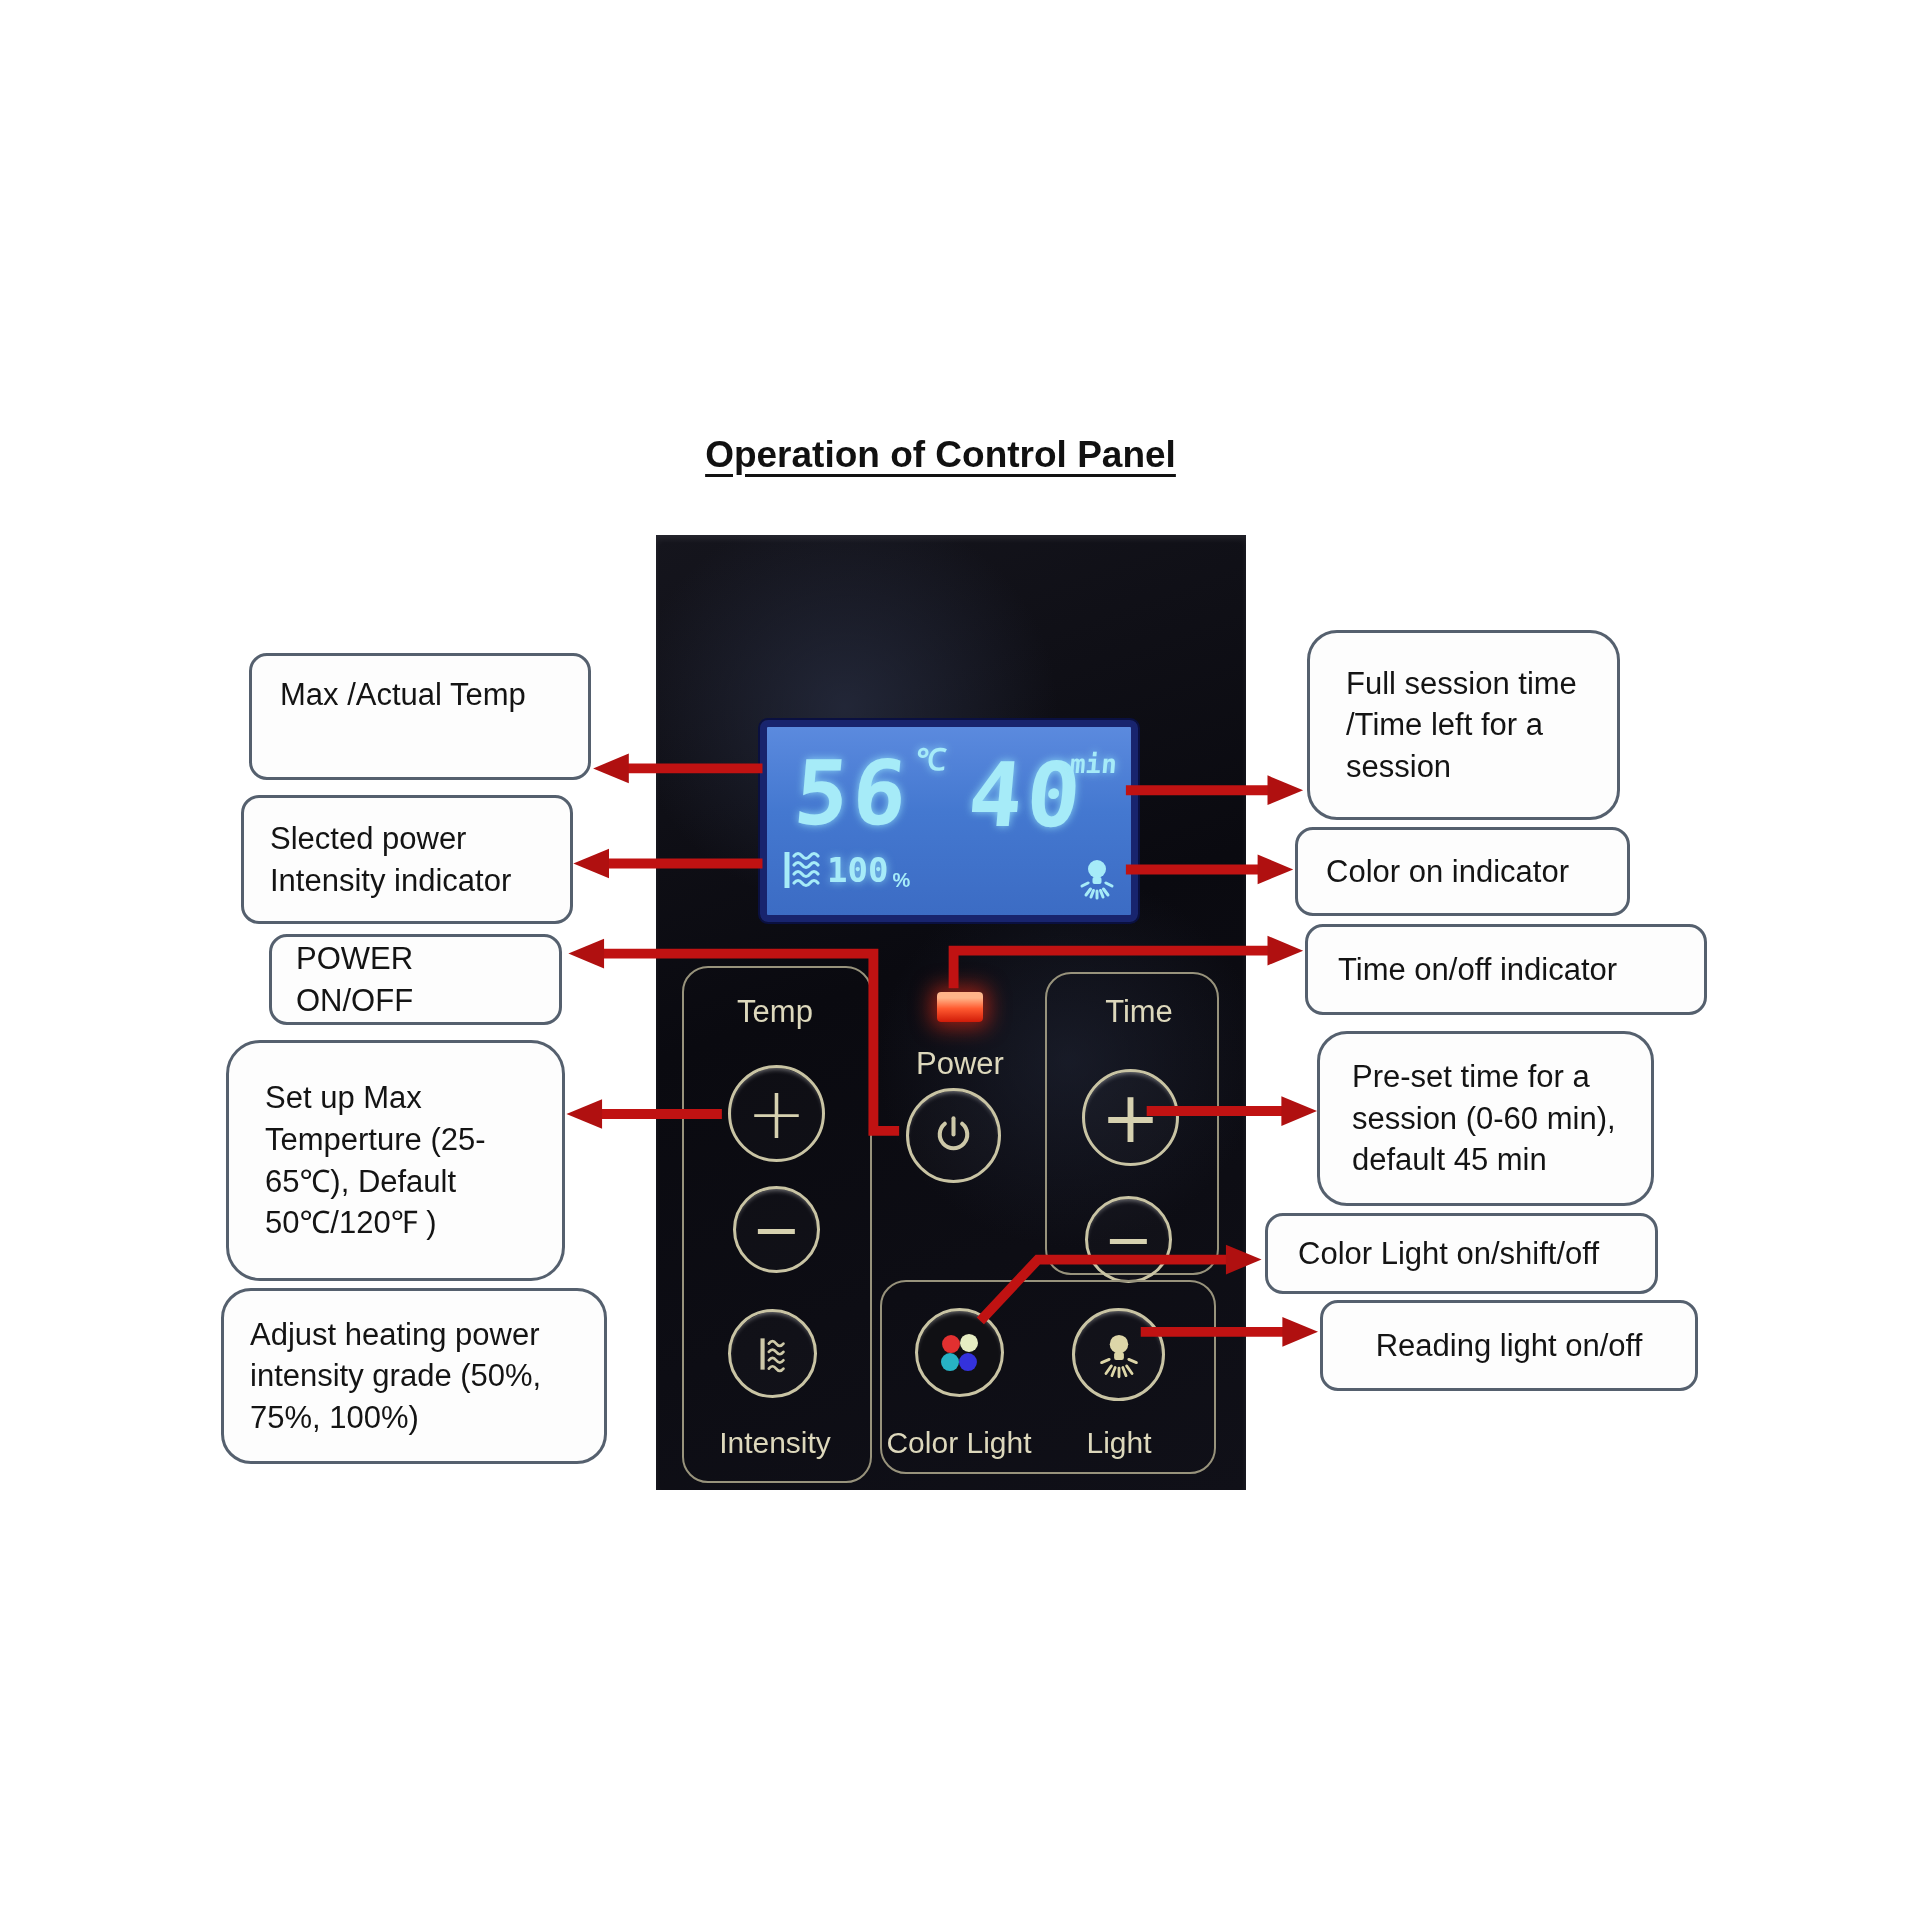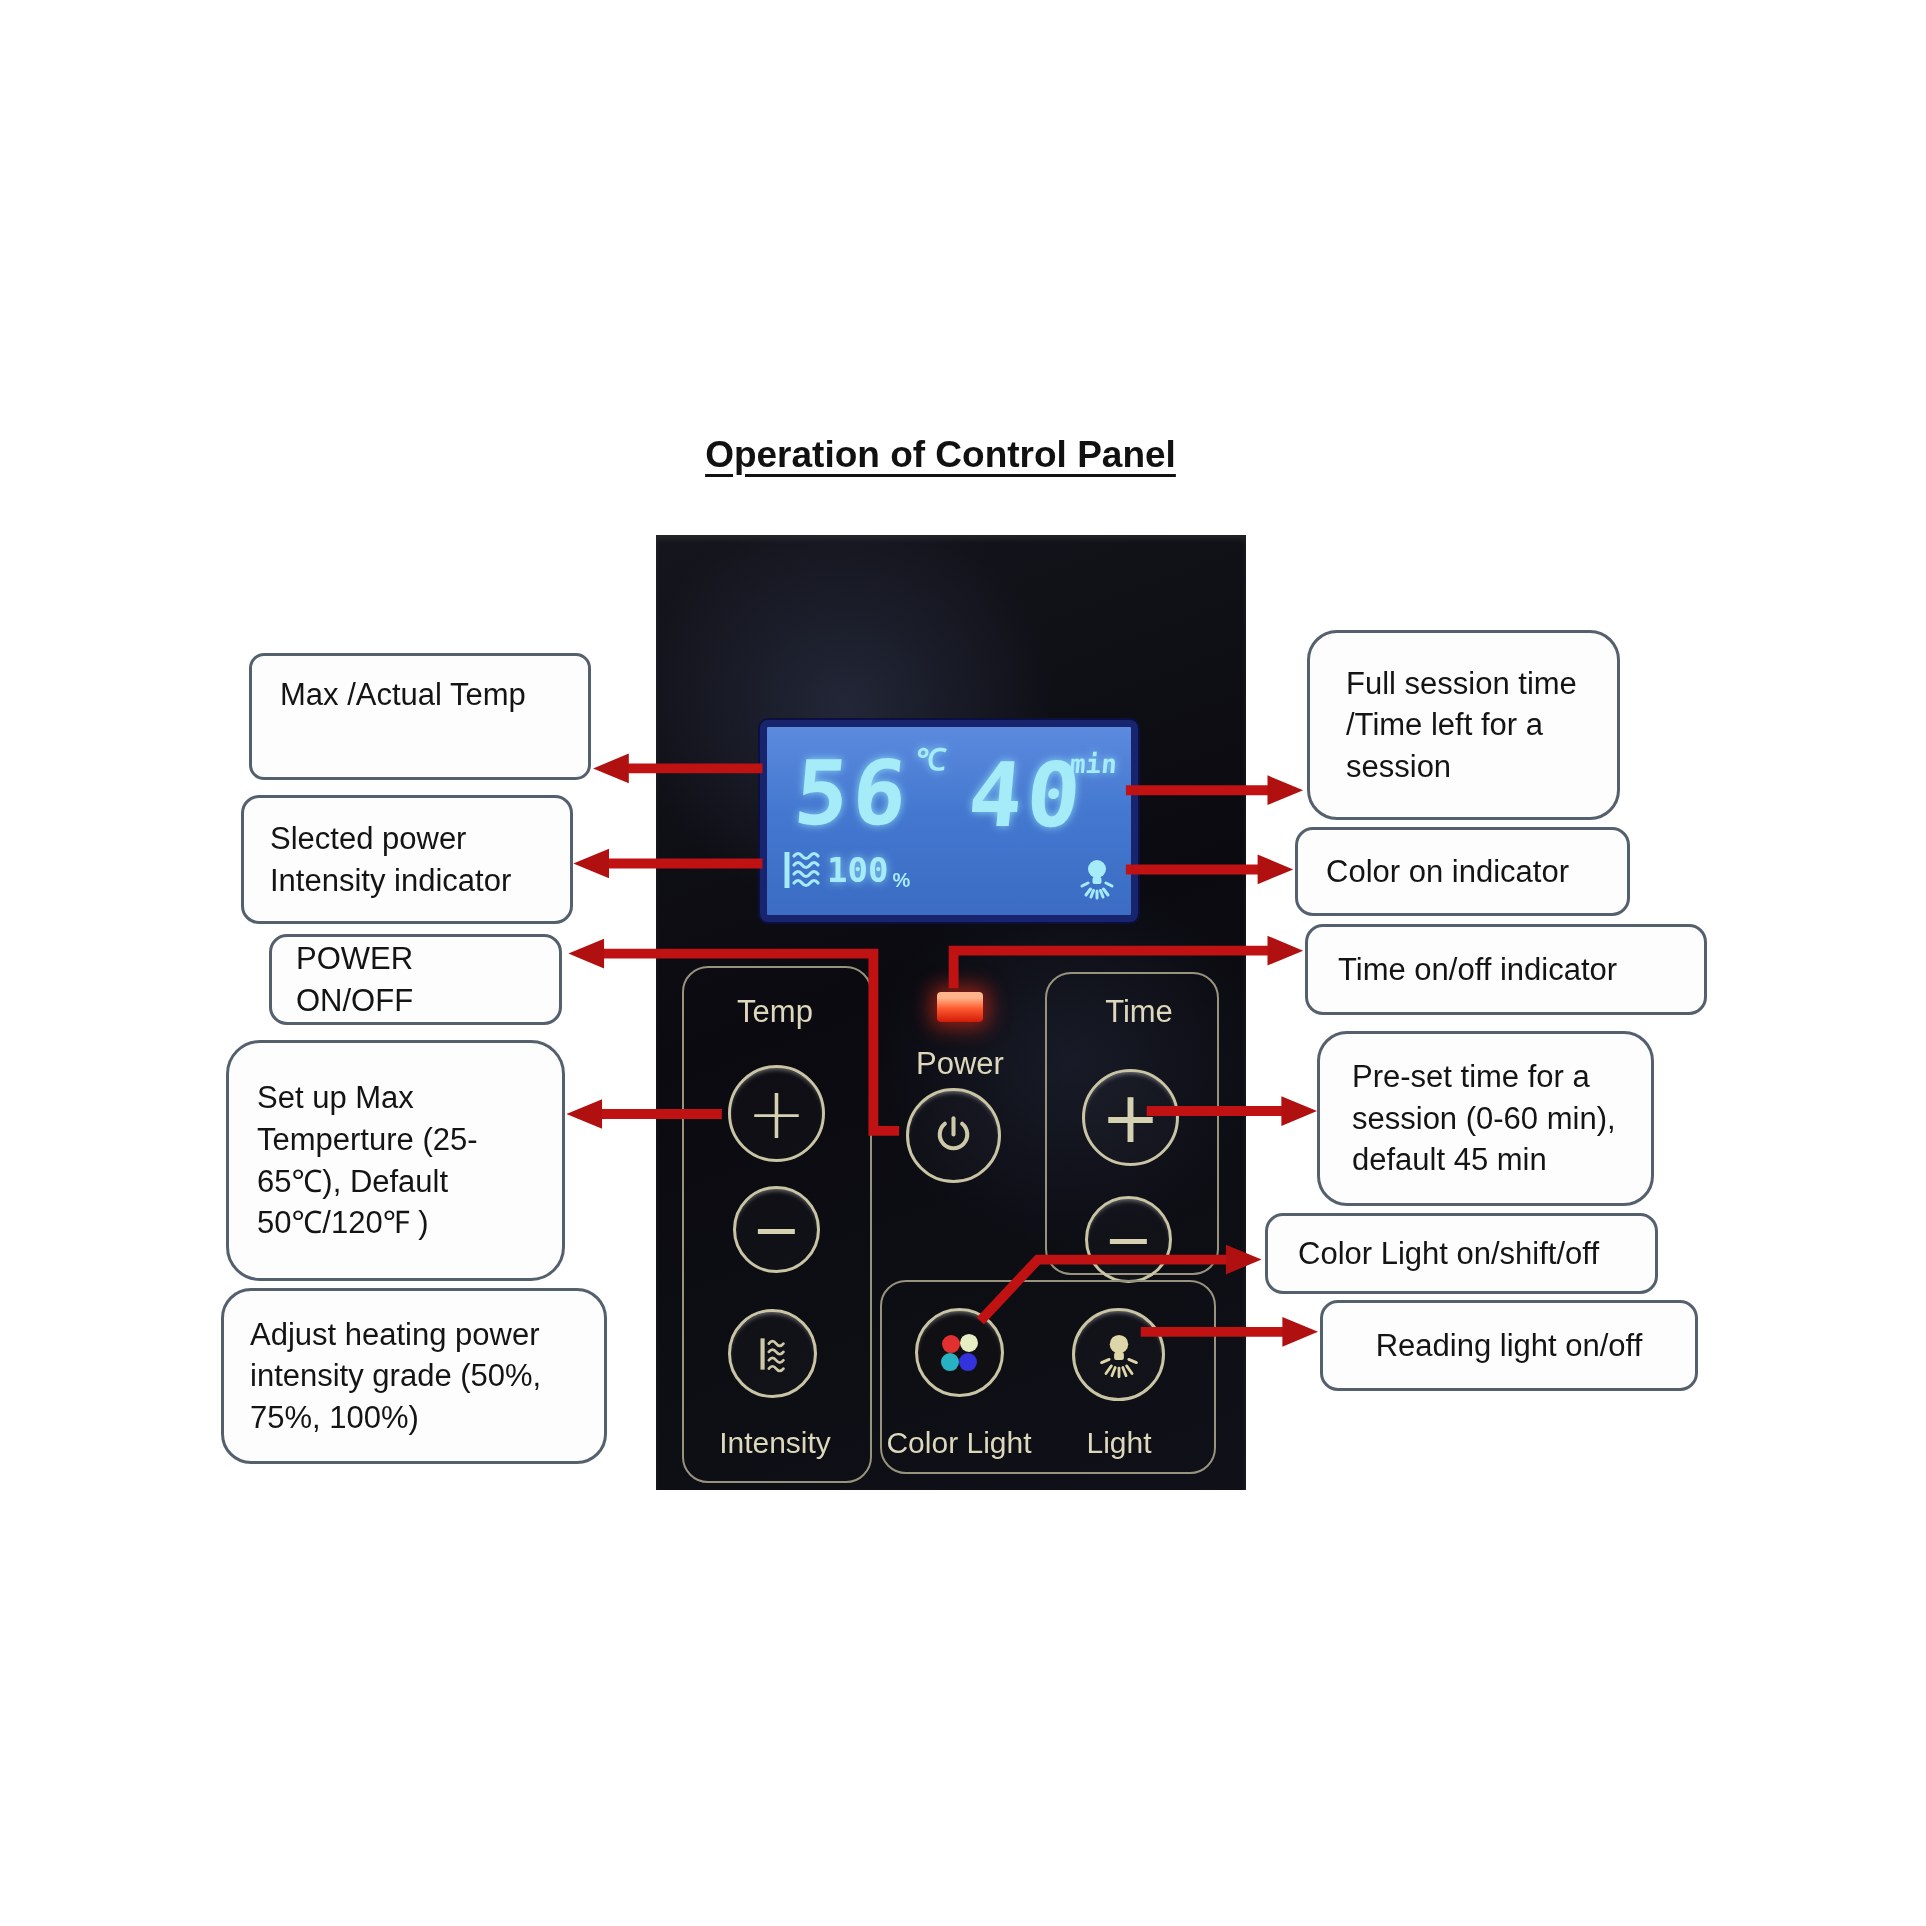--- a/index.html
+++ b/index.html
@@ -86,24 +86,24 @@
   .btn-intensity{left:72px;top:774px;width:83px;height:83px;}
   .btn-cl{left:259px;top:773px;width:83px;height:83px;background:#101014;}
   .btn-light{left:416px;top:773px;width:87px;height:87px;}
   
   .callout{
     position:absolute;background:#fdfdfd;border:3px solid #55606e;border-radius:18px;
     display:flex;align-items:center;box-sizing:border-box;
     font-size:31px;color:#141414;line-height:1.34;padding:10px 24px;z-index:2;
   }
   .callout .txt{white-space:pre-line;}
-  .c-l1{left:249px;top:653px;width:342px;height:127px;align-items:flex-start;padding-top:18px;padding-left:28px;border-radius:15px;}
+  .c-l1{left:249px;top:653px;width:342px;height:127px;align-items:flex-start;padding-top:18px;padding-left:28px;}
   .c-l2{left:241px;top:795px;width:332px;height:129px;padding-left:26px;}
   .c-l3{left:269px;top:934px;width:293px;height:91px;justify-content:center;}
-  .c-l4{left:226px;top:1040px;width:339px;height:241px;border-radius:34px;padding-left:28px;}
+  .c-l4{left:226px;top:1040px;width:339px;height:241px;border-radius:34px;padding-left:36px;}
   .c-l5{left:221px;top:1288px;width:386px;height:176px;border-radius:30px;padding-left:26px;}
   .c-r1{left:1307px;top:630px;width:313px;height:190px;border-radius:30px;padding-left:36px;}
   .c-r2{left:1295px;top:827px;width:335px;height:89px;padding-left:28px;}
   .c-r3{left:1305px;top:924px;width:402px;height:91px;padding-left:30px;}
   .c-r4{left:1317px;top:1031px;width:337px;height:175px;border-radius:30px;padding-left:32px;}
   .c-r5{left:1265px;top:1213px;width:393px;height:81px;padding-left:30px;}
   .c-r6{left:1320px;top:1300px;width:378px;height:91px;justify-content:center;}
   
   .arrows{position:absolute;left:0;top:0;width:1927px;height:1927px;z-index:3;pointer-events:none;}
 </style>

